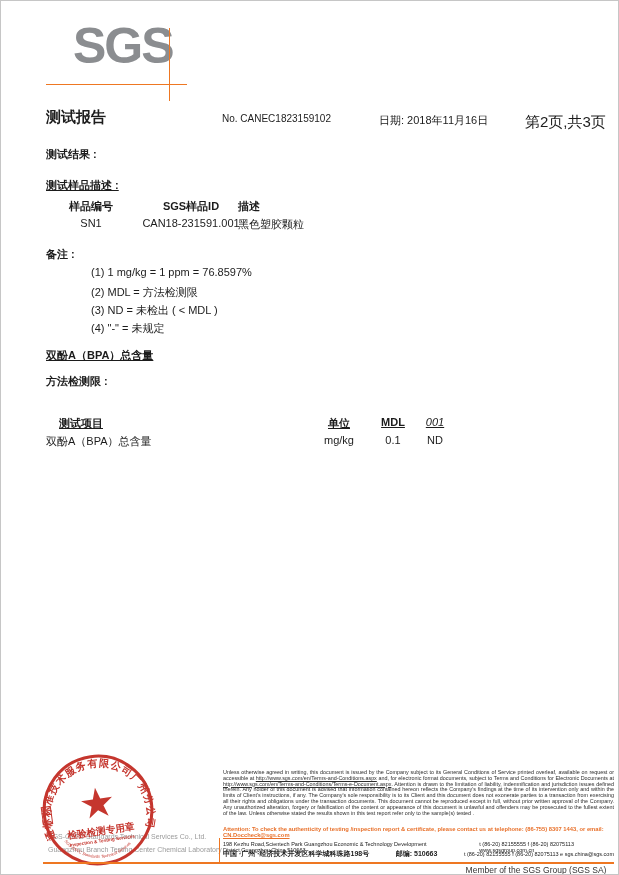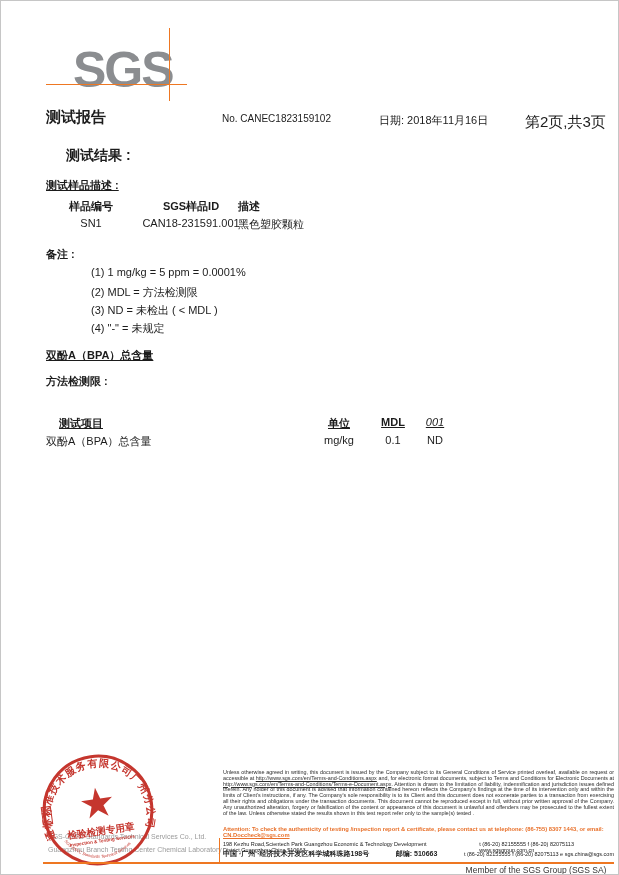--- a/index.html
+++ b/index.html
@@ -4,30 +4,30 @@
 <style>
   html,body{margin:0;padding:0;background:#e9e9e9;}
   .page{
     position:relative;width:619px;height:875px;margin:0 auto;
     background:#ffffff;border:1px solid #c6c6c6;box-sizing:border-box;
     font-family:"Liberation Sans","DejaVu Sans",sans-serif;color:#1c1c1c;
     overflow:hidden;
   }
   .abs{position:absolute;}
   
-  .logo-text{left:72px;top:44px;font-size:50px;font-weight:bold;color:#8b8d90;letter-spacing:-2px;line-height:1;}
+  .logo-text{left:72px;top:20px;font-size:50px;font-weight:bold;color:#8b8d90;letter-spacing:-2px;line-height:1;}
   .logo-hline{left:45px;top:83px;width:141px;height:1px;background:#ee7722;}
   .logo-vline{left:168px;top:27px;width:1px;height:73px;background:#ee7722;}
   
   .doc-title{left:45px;top:107px;font-size:15px;font-weight:bold;}
   .report-no{left:221px;top:112px;font-size:10px;}
   .date-label{left:378px;top:112px;font-size:11px;}
   .page-label{left:524px;top:112px;font-size:15px;}
   
-  .results-label{left:45px;top:146px;font-size:14px;font-weight:bold;margin-left:20px;}
+  .results-label{left:45px;top:146px;font-size:11px;font-weight:bold;}
   .sample-heading{left:45px;top:177px;font-size:11px;font-weight:bold;text-decoration:underline;}
   .t-bold{font-weight:bold;}
   .u{text-decoration:underline;}
   .i{font-style:italic;}
   .fs11{font-size:11px;}
   .center{text-align:center;}
   
   .s-col1{left:58px;width:64px;}
   .s-col2{left:133px;width:114px;}
   .s-col3{left:237px;width:180px;}
@@ -83,21 +83,21 @@
 
   <div class="abs fs11 t-bold center s-head s-col1">样品编号</div>
   <div class="abs fs11 t-bold center s-head s-col2">SGS样品ID</div>
   <div class="abs fs11 t-bold s-head s-col3">描述</div>
 
   <div class="abs fs11 center s-row s-col1">SN1</div>
   <div class="abs fs11 center s-row s-col2">CAN18-231591.001</div>
   <div class="abs fs11 s-row s-col3">黑色塑胶颗粒</div>
 
   <div class="abs notes-heading">备注 :</div>
-  <div class="abs note note1">(1) 1 mg/kg = 5 ppm = 0.0001%</div>
+  <div class="abs note note1">(1) 1 mg/kg = 1 ppm = 76.8597%</div>
   <div class="abs note note2">(2) MDL = 方法检测限</div>
   <div class="abs note note3">(3) ND = 未检出 ( &lt; MDL )</div>
   <div class="abs note note4">(4) "-" = 未规定</div>
 
   <div class="abs bpa-heading">双酚A（BPA）总含量</div>
   <div class="abs method-label">方法检测限 :</div>
 
   <div class="abs fs11 t-bold u r-head r-col1h">测试项目</div>
   <div class="abs fs11 t-bold u center r-head r-col2">单位</div>
   <div class="abs fs11 t-bold u center r-head r-col3">MDL</div>

